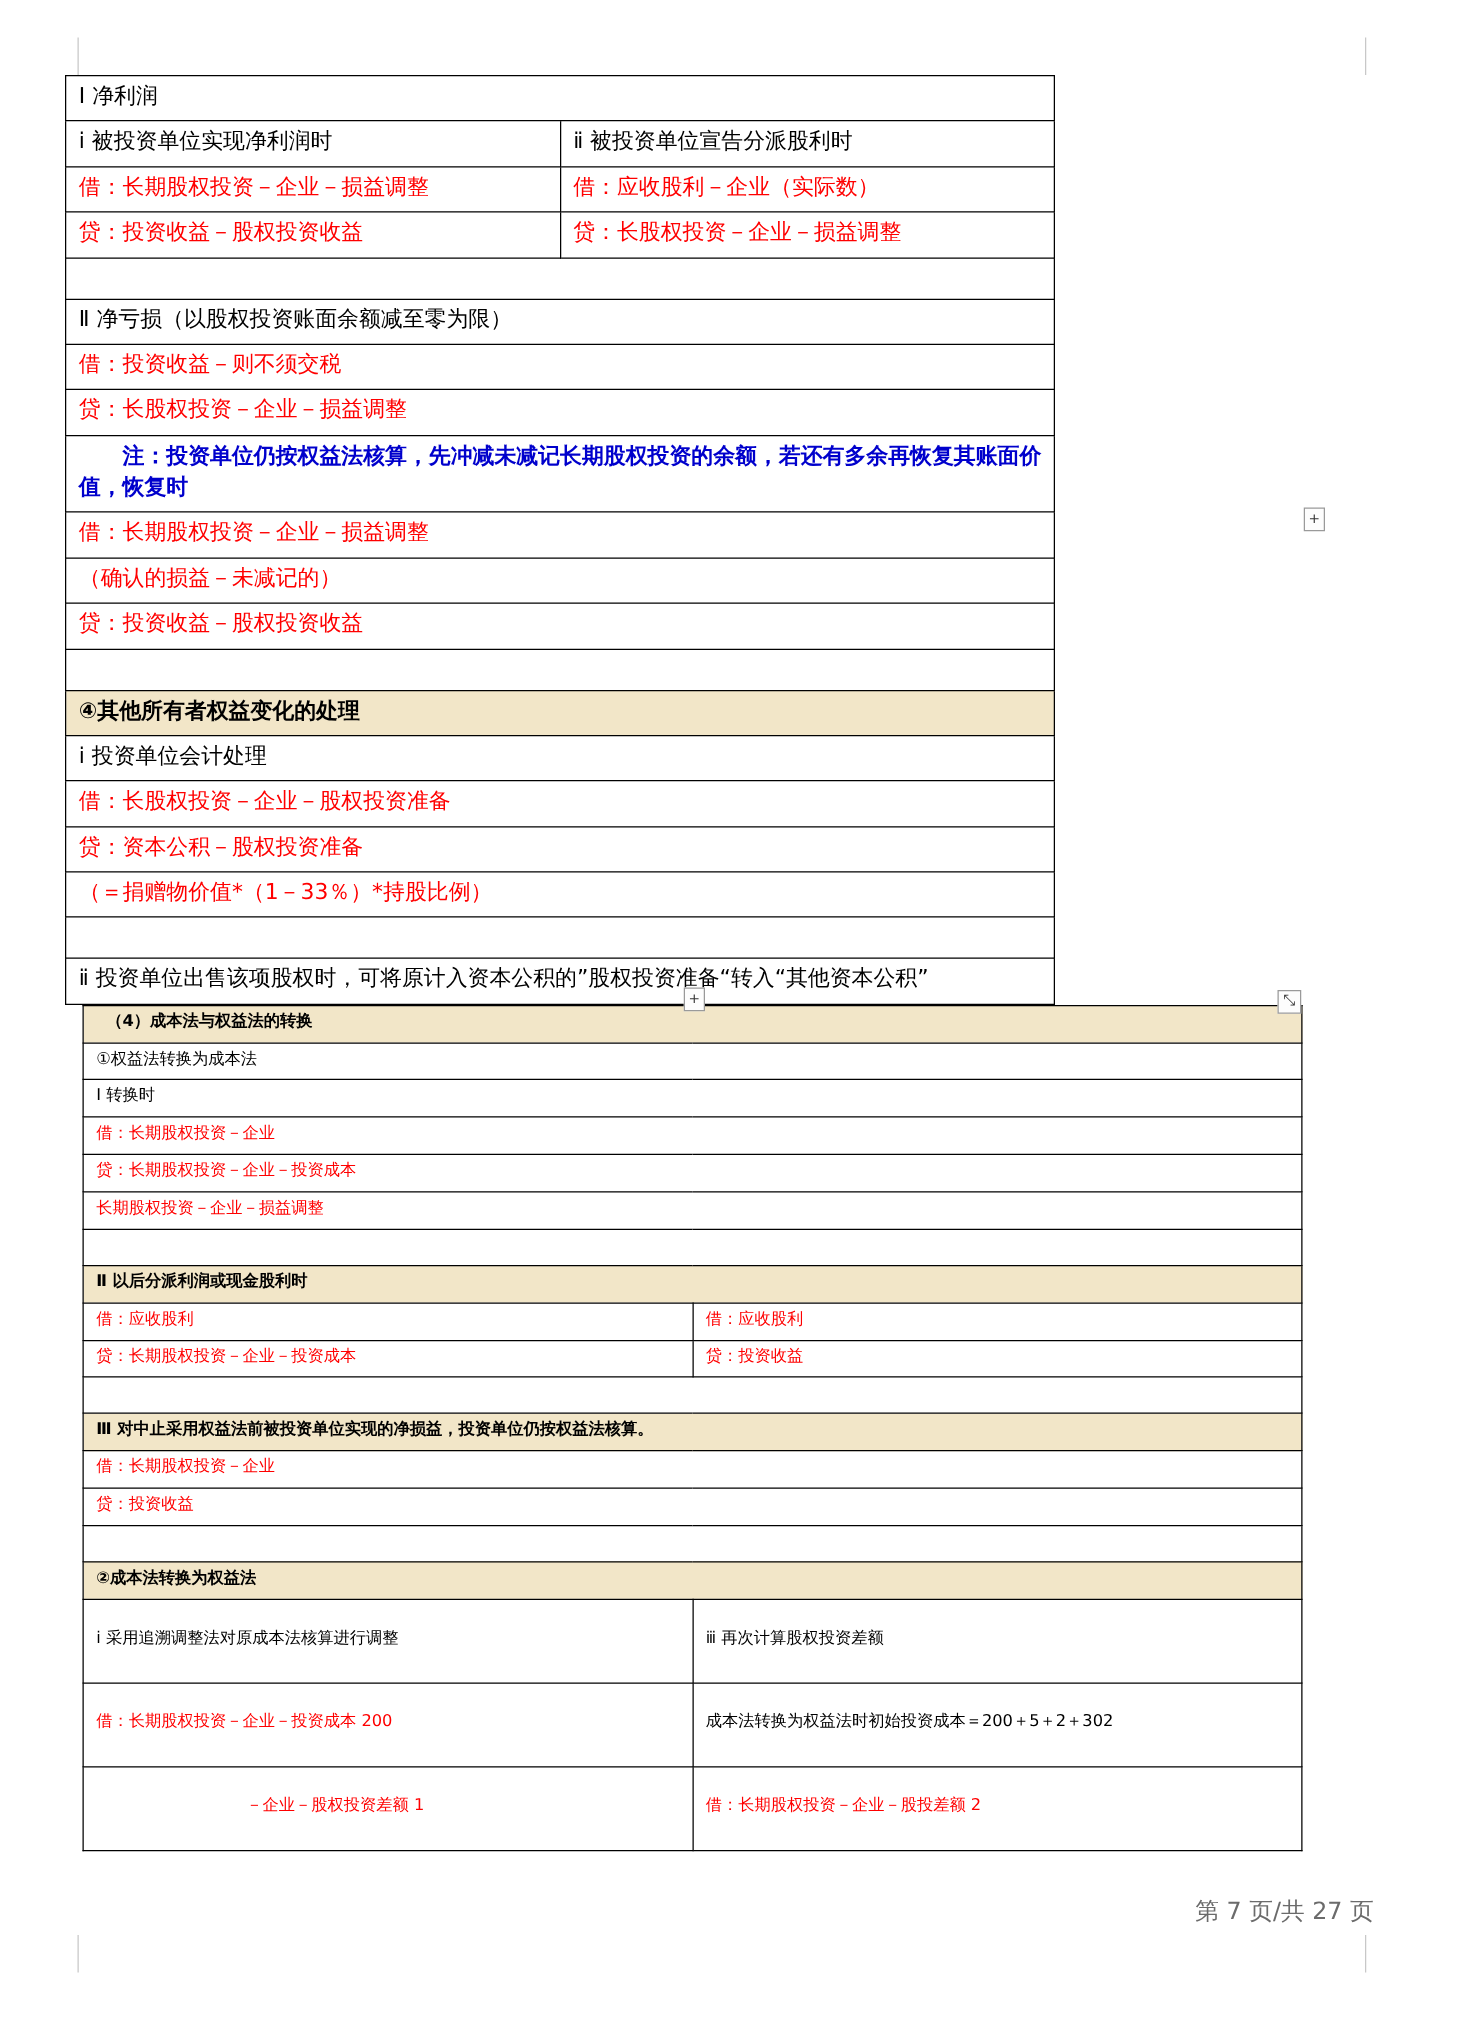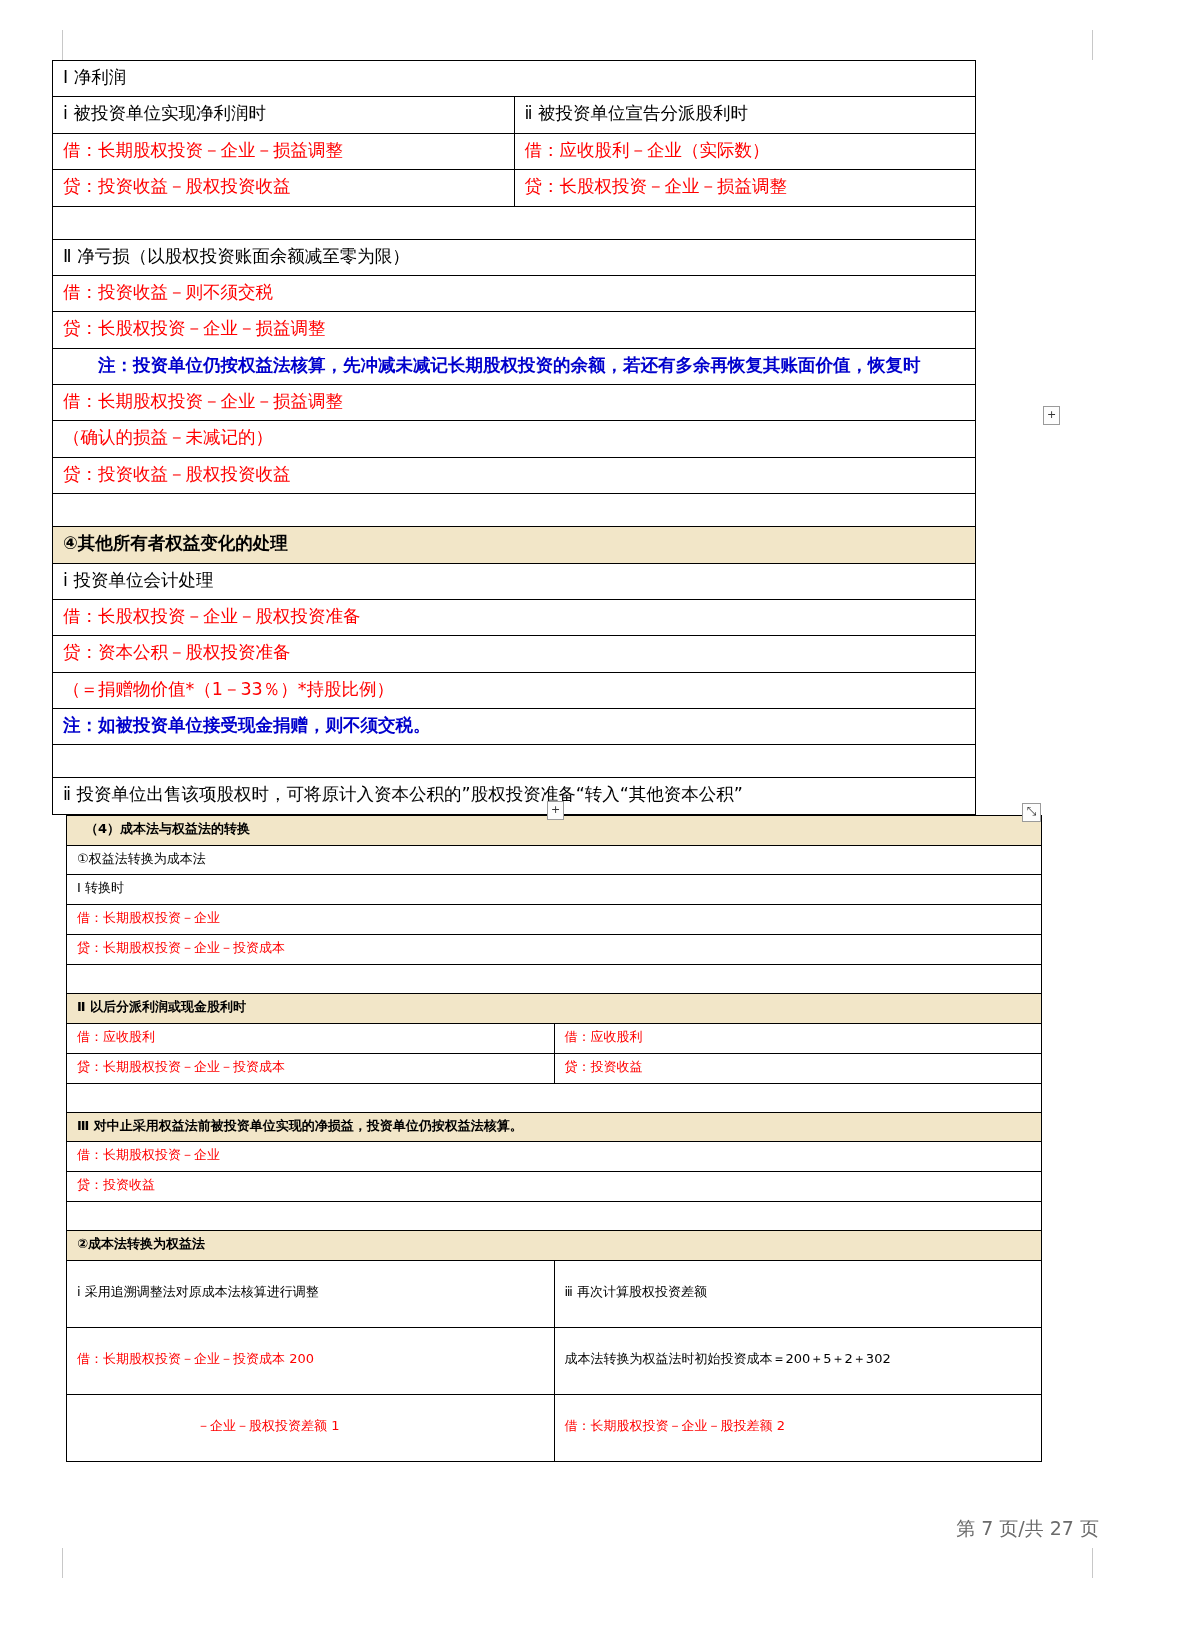--- a/index.html
+++ b/index.html
@@ -35,21 +35,21 @@
   .crop.br { left: 1066px; top: 1548px; border-width: 0 1px 0 0; height: 30px; }
 
   .doc {
     position: absolute;
     left: 52px;
     top: 60px;
     width: 990px;
   }
   table.t {
     border-collapse: collapse;
-    width: 924px;
+    width: 792px;
     table-layout: fixed;
     border-radius: 31px;
   }
   table.t td {
     border: 1px solid #000000;
     padding: 4px 10px 6px 10px;
     font-size: 17.5px;
     line-height: 1.45;
     vertical-align: middle;
     height: 22px;
@@ -183,23 +183,20 @@
       <tr>
         <td colspan="2" class="red">借：长股权投资－企业－股权投资准备</td>
       </tr>
       <tr>
         <td colspan="2" class="red i1">贷：资本公积－股权投资准备</td>
       </tr>
       <tr>
         <td colspan="2" class="red i2">（＝捐赠物价值*（1－33％）*持股比例）</td>
       </tr>
       <tr>
-        <td colspan="2" class="blue">注：如被投资单位接受现金捐赠，则不须交税。</td>
-      </tr>
-      <tr>
         <td class="blank" colspan="2"></td>
       </tr>
       <tr>
         <td colspan="2">ⅱ 投资单位出售该项股权时，可将原计入资本公积的”股权投资准备“转入“其他资本公积”</td>
       </tr>
     </tbody>
       </table>
 
     <div class="inner-wrap">
       <table class="t2">
@@ -213,20 +210,23 @@
         <tr>
           <td colspan="2">Ⅰ 转换时</td>
         </tr>
         <tr>
           <td colspan="2" class="red">借：长期股权投资－企业</td>
         </tr>
         <tr>
           <td colspan="2" class="red i1">贷：长期股权投资－企业－投资成本</td>
         </tr>
         <tr>
+          <td colspan="2" class="red i2">长期股权投资－企业－损益调整</td>
+        </tr>
+        <tr>
           <td class="blank" colspan="2"></td>
         </tr>
 
         <tr>
           <td colspan="2" class="hl">Ⅱ 以后分派利润或现金股利时</td>
         </tr>
         <tr>
           <td class="red">借：应收股利</td>
           <td class="red">借：应收股利</td>
         </tr>

